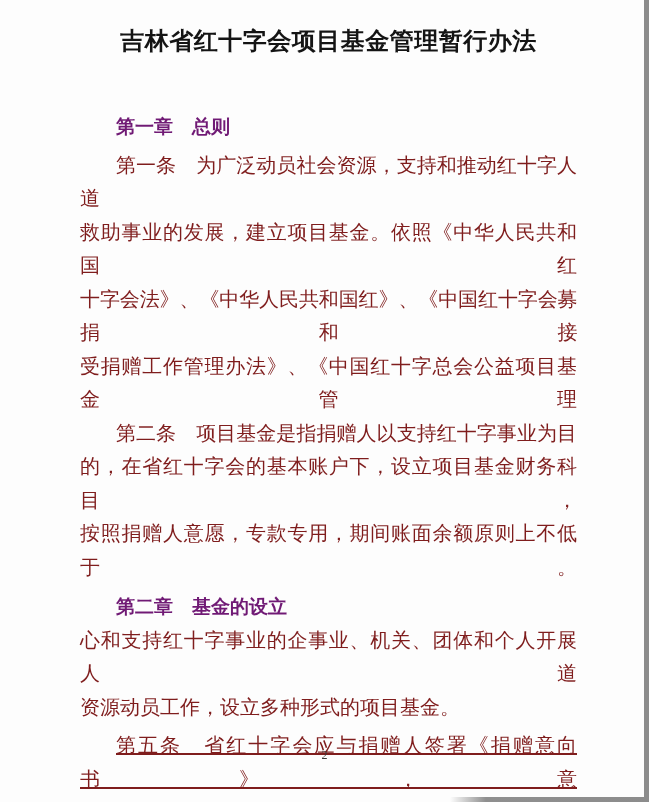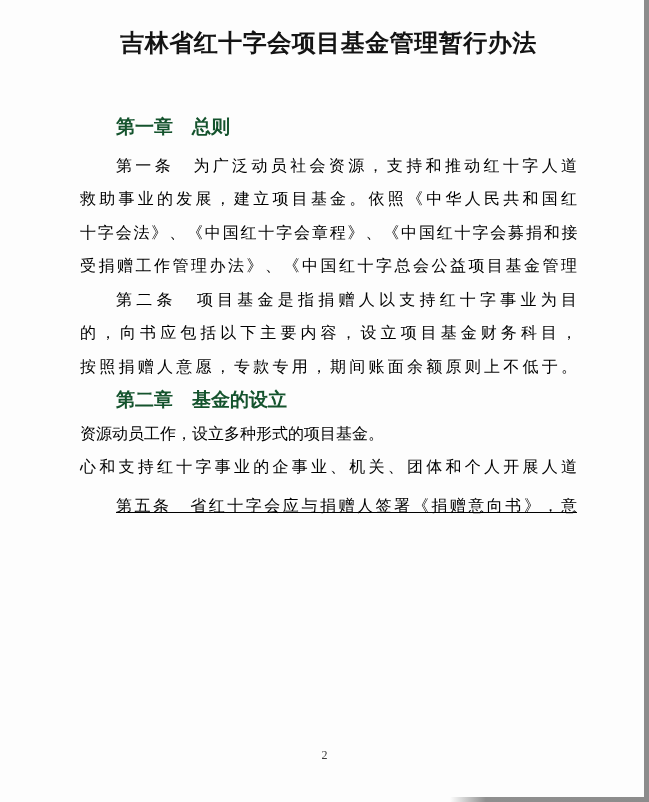--- a/index.html
+++ b/index.html
@@ -10,48 +10,48 @@
     background:#fdfdfd;
     overflow:hidden;
     font-family:"Liberation Serif", serif;
   }
   .content {
     position:absolute;
     left:80px; top:26px;
     width:497px;
   }
   .doc-title {
-    font-family:Liberation Serif, serif;
+    font-family:Liberation Mono, monospace;
     font-size:24px;
     font-weight:bold;
     letter-spacing:0.5px;
     color:#141414;
     text-align:center;
     line-height:34px;
     margin:0 0 50px 0;
     white-space:nowrap;
   }
   .line {
-    font-size:16px;
+    font-size:20px;
     line-height:33.5px;
-    color:#000000;
+    color:#7f1d1d;
     margin:0;
   }
   .line.indent { text-indent:36px; }
   .line.stretch { text-align:justify; text-align-last:justify; }
   .line.tight { letter-spacing:-0.6px; }
   .line.heading {
     font-family:"Liberation Sans", sans-serif;
     font-weight:bold;
     font-size:19px;
-    color:#14532d;
+    color:#701a75;
     text-indent:36px;
   }
   .line.h1 { margin-bottom:5px; }
-  .line.h2 { }
+  .line.h2 { margin-top:6px; }
   .line.mt5 { margin-top:5px;text-decoration:underline; }
   .page-number {
     position:absolute;
     left:0; right:0; top:748px;
     text-align:center;
     font-family:"Liberation Serif", serif;
     font-size:12px;
     color:#3a3a3a;
   }
   .scan-edge-right {
@@ -73,31 +73,31 @@
 <div class="page">
 
   <div class="content">
 
     <div class="doc-title">吉林省红十字会项目基金管理暂行办法</div>
 
     <div class="line heading h1">第一章　总则</div>
 
     <div class="line indent stretch">第一条　为广泛动员社会资源，支持和推动红十字人道</div>
     <div class="line stretch">救助事业的发展，建立项目基金。依照《中华人民共和国红</div>
-    <div class="line stretch tight">十字会法》、《中国红十字会章程》、《中国红十字会募捐和接</div>
+    <div class="line stretch tight">十字会法》、《中华人民共和国红》、《中国红十字会募捐和接</div>
     <div class="line stretch">受捐赠工作管理办法》、《中国红十字总会公益项目基金管理</div>
 
     <div class="line indent stretch">第二条　项目基金是指捐赠人以支持红十字事业为目</div>
-    <div class="line stretch">的，向书应包括以下主要内容，设立项目基金财务科目，</div>
+    <div class="line stretch">的，在省红十字会的基本账户下，设立项目基金财务科目，</div>
     <div class="line stretch">按照捐赠人意愿，专款专用，期间账面余额原则上不低于。</div>
 
     <div class="line heading h2">第二章　基金的设立</div>
 
+    <div class="line stretch">心和支持红十字事业的企事业、机关、团体和个人开展人道</div>
     <div class="line">资源动员工作，设立多种形式的项目基金。</div>
-    <div class="line stretch">心和支持红十字事业的企事业、机关、团体和个人开展人道</div>
 
 
     <div class="line indent stretch mt5">第五条　省红十字会应与捐赠人签署《捐赠意向书》，意</div>
 
   </div>
 
   <div class="page-number">2</div>
 
   <div class="scan-edge-right"></div>
   <div class="scan-edge-bottom"></div>

